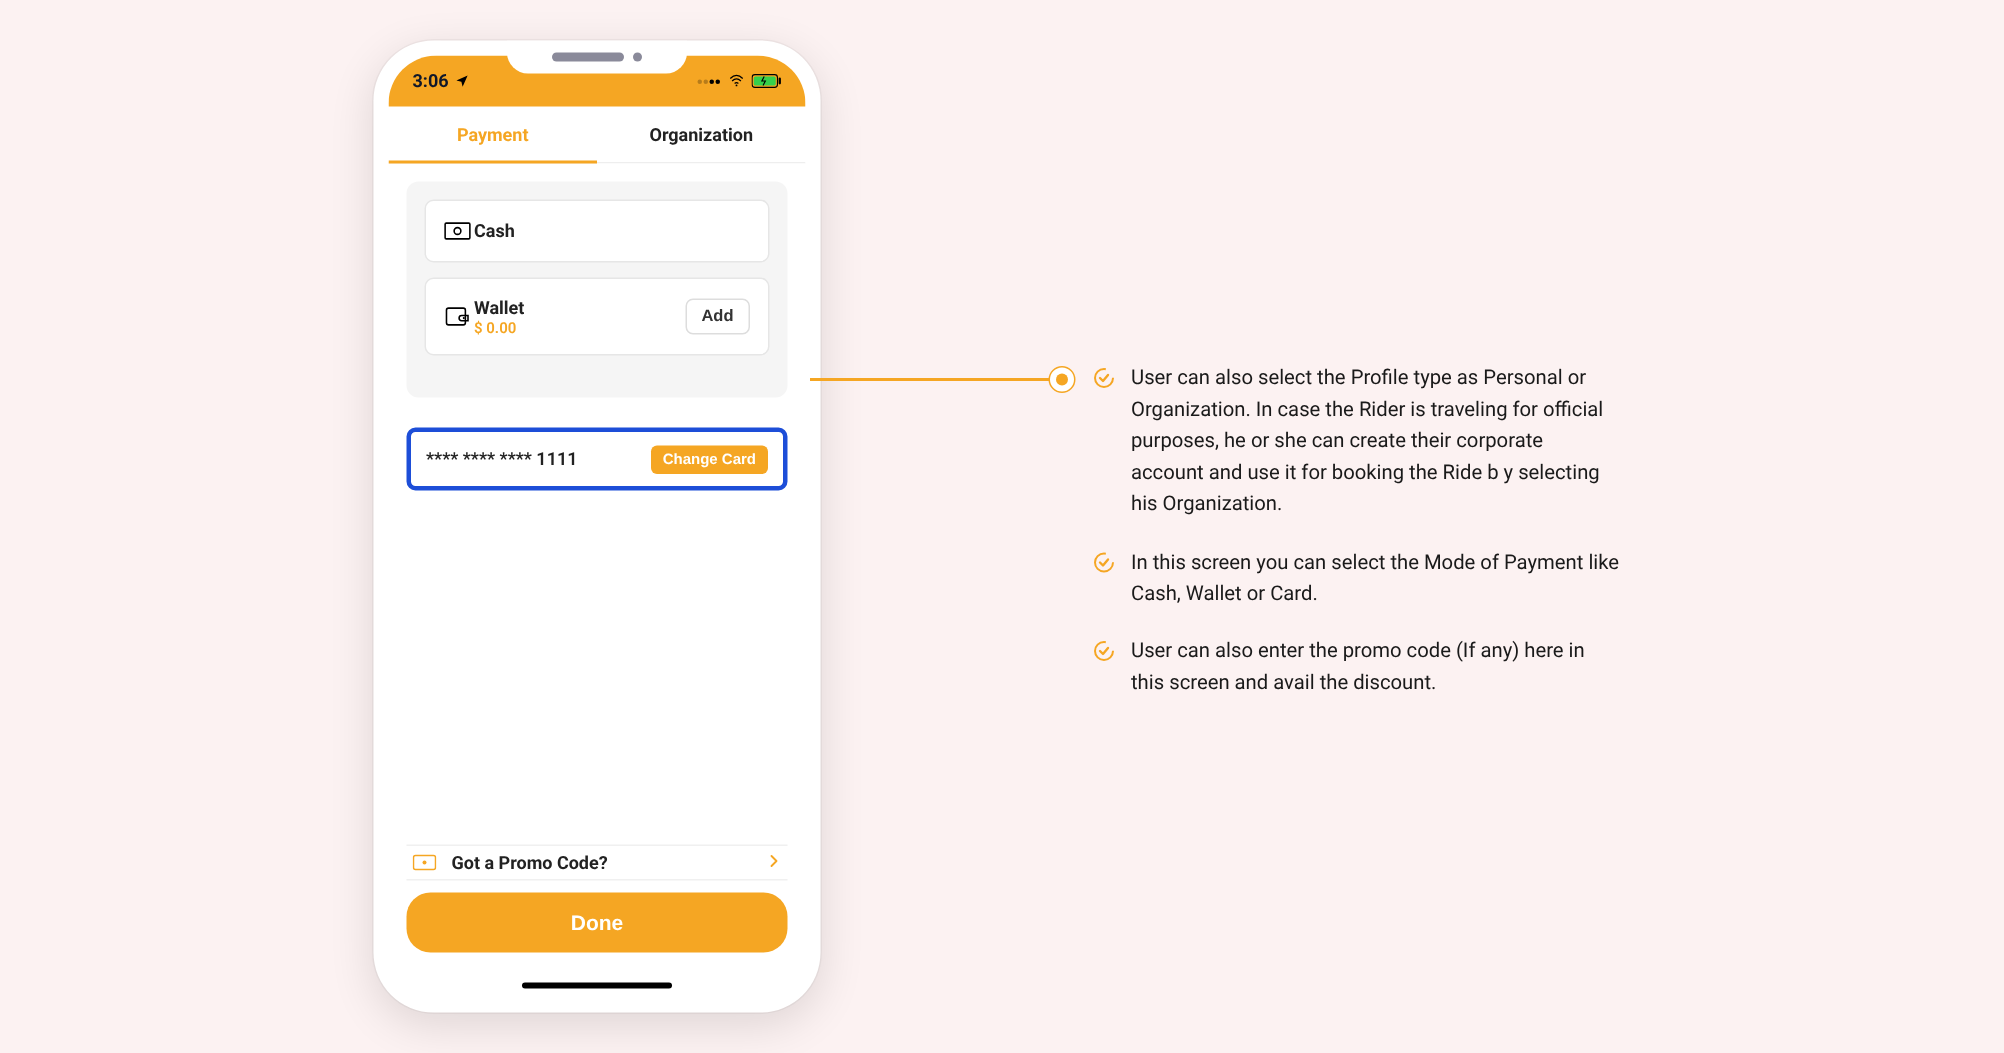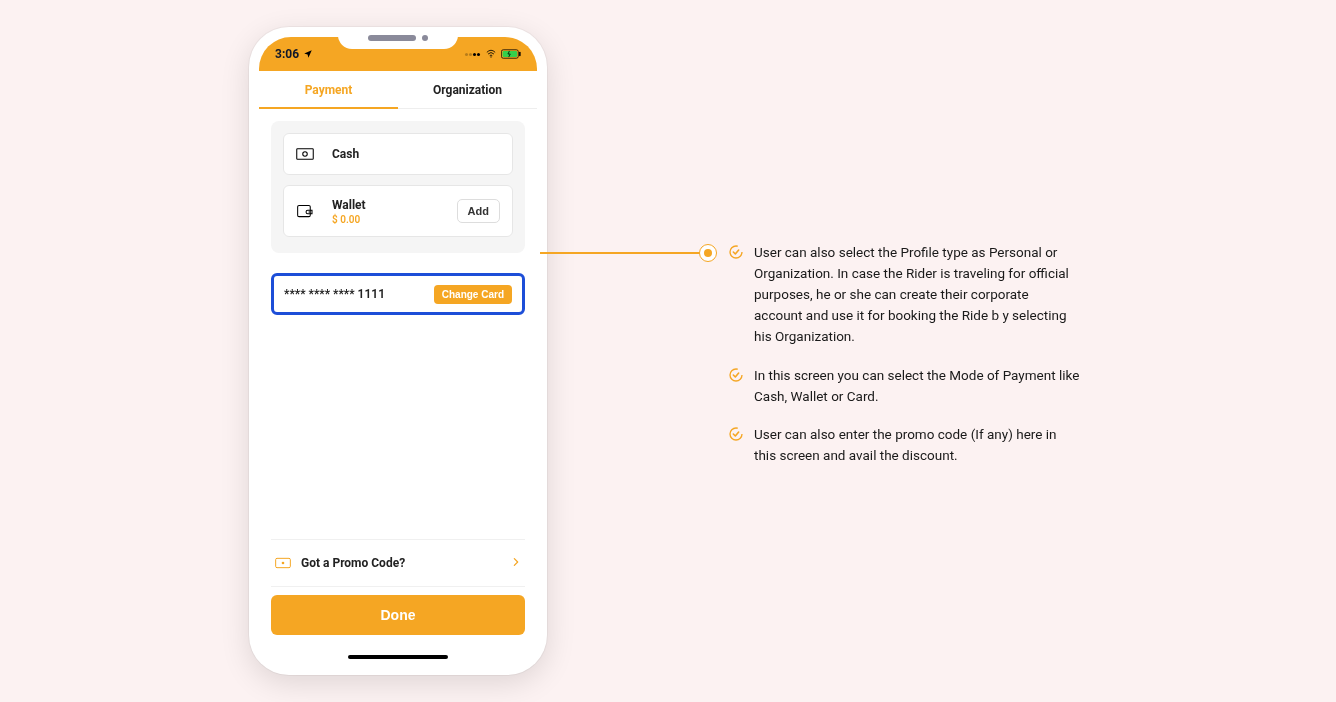--- a/index.html
+++ b/index.html
@@ -120,39 +120,39 @@
     padding: 12px;
   }
   .option {
     background:#fff;
     border:1px solid #e6e6e6;
     border-radius:6px;
     height:42px;
     display:flex;
     align-items:center;
     padding:0 12px;
-    gap:18px;
+    gap:2px;
     margin-bottom:10px;
     font-size:12px;
     font-weight:700;
     color:#222;
   }
   .option.selected {
     background:#f5a623;
     border-color:#f5a623;
     color:#fff;
   }
   .option.selected .check {
     width:16px; height:16px; border-radius:50%;
     background:#fff; color:#f5a623;
     display:flex; align-items:center; justify-content:center;
     margin-left:auto;
     font-size:10px;
   }
-  .option.wallet { height:52px; margin-bottom:4px; }
+  .option.wallet { height:52px; margin-bottom:16px; }
   .wallet-info { display:flex; flex-direction:column; }
   .wallet-info .bal { color:#f5a623; font-size:10px; font-weight:600; margin-top:2px; }
   .add-btn {
     margin-left:auto;
     border:1px solid #ddd;
     border-radius:5px;
     padding:5px 10px;
     font-size:11px;
     font-weight:600;
     color:#333;
@@ -187,39 +187,39 @@
 
   
   .promo-row {
     position:absolute;
     left:12px; right:12px;
     bottom: 78px;
     background:#fff;
     display:flex;
     align-items:center;
     gap:10px;
-    height:48px;
+    height:24px;
     font-size:12px;
     font-weight:700;
     color:#222;
     border-top: 1px solid #f0f0f0;
     border-bottom: 1px solid #f0f0f0;
     padding: 0 4px;
   }
   .promo-row .chev { margin-left:auto; color:#f5a623; }
 
   
   .done-btn {
     position:absolute;
     left:12px; right:12px; bottom: 30px;
     height:40px;
     background:#f5a623;
     color:#fff;
     border:none;
-    border-radius:6px;
+    border-radius:16px;
     font-size:14px;
     font-weight:600;
   }
 
   
   .home-ind {
     position:absolute;
     left:50%; bottom:6px; transform:translateX(-50%);
     width:100px; height:4px; background:#000; border-radius:2px;
   }

